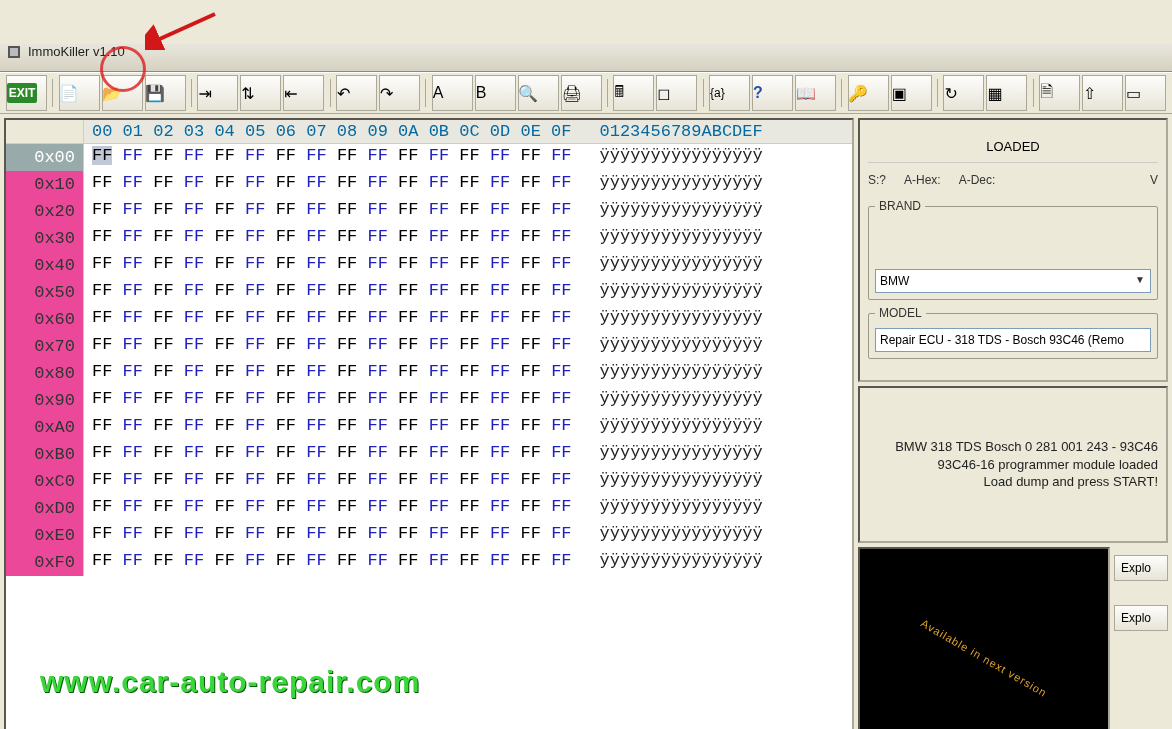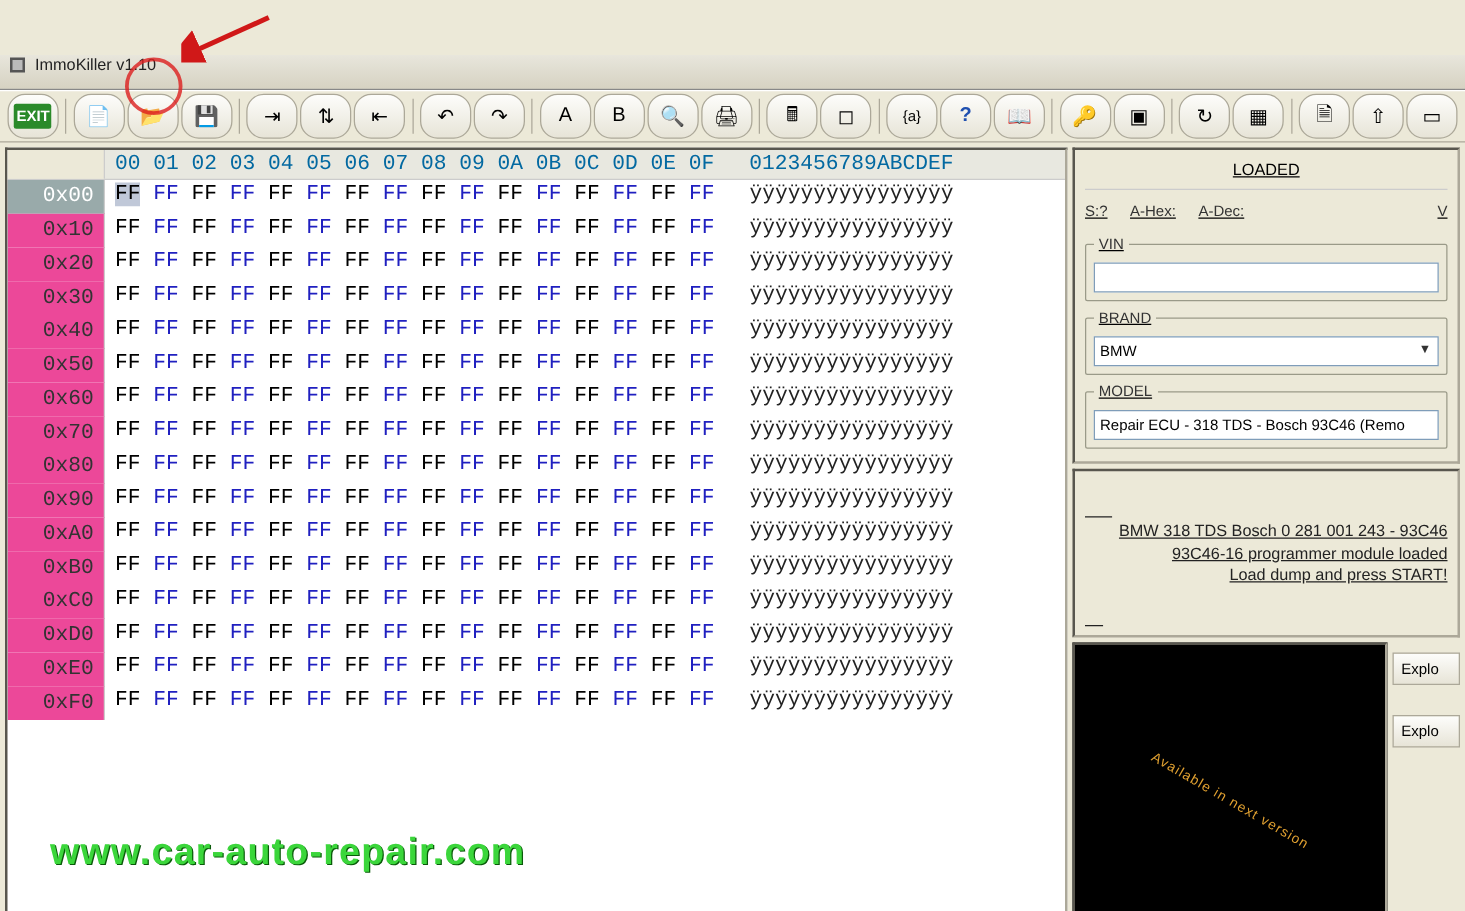--- a/index.html
+++ b/index.html
@@ -35,22 +35,22 @@
     display: flex;
     align-items: center;
     padding: 2px 6px;
     gap: 2px;
     position:relative;
   }
   .tb-btn {
     width: 52px; height: 36px;
     border: 1px solid #aca899;
     background: linear-gradient(to bottom, #fdfdfb, #e7e4d7);
-    display: flex; align-items: center; justify-content: center;
-    border-radius: 14px;
+    display: flex; align-items: center; 
+    border-radius: 0;
     font-size: 16px;
     cursor: pointer;
     position:relative;
   }
   .tb-sep {
     width: 10px; height: 36px;
     display:flex; align-items:center; justify-content:center;
   }
   .tb-sep::before {
     content:''; width:1px; height:28px; background:#aca899;
@@ -137,22 +137,21 @@
   .b-sel { background:#c0c8d8; }
   .side {
     width: 310px;
     display:flex;
     flex-direction:column;
     gap:4px;
   }
   .panel {
     background:#ece9d8;
     border:2px inset #aca899;
-    padding:4px 8px;
-    text-decoration:underline;
+    padding:15px 8px;
   }
   .loaded-hdr {
     text-align:center;
     font-size:13px;
     padding:4px 0 8px 0;
     border-bottom:1px solid #ccc;
     margin-bottom:6px;
   }
   .status-row {
     display:flex; gap:18px; font-size:12px;
@@ -166,21 +165,21 @@
   }
   fieldset legend { font-size:12px; padding:0 4px; color:#333;}
   .txt-input, .sel {
     width:100%; height:24px;
     border:1px solid #7f9db9;
     background:#fff;
     font-family:Tahoma,Arial,sans-serif;
     font-size:12px;
     padding:2px 4px;
   }
-  .sel-wrap { position:relative; }
+  .sel-wrap { position:relative;margin-top:48px; }
   .sel-wrap::after {
     content:'▼'; position:absolute; right:6px; top:5px; font-size:10px; color:#333;
     pointer-events:none;
   }
   .log-panel {
     flex:0 0 auto;
     min-height:120px;
     font-size:13px;
     line-height:1.35;
     color:#222;
@@ -442,24 +441,20 @@
   <div class="side">
     <div class="panel">
       <div class="loaded-hdr">LOADED</div>
       <div class="status-row">
         <span>S:?</span>
         <span>A-Hex:</span>
         <span>A-Dec:</span>
         <span style="margin-left:auto;">V</span>
       </div>
       <fieldset>
-        <legend>VIN</legend>
-        <input class="txt-input" value="" style="">
-      </fieldset>
-      <fieldset>
         <legend>BRAND</legend>
         <div class="sel-wrap">
           <input class="sel" readonly="" value="BMW" style="">
         </div>
       </fieldset>
       <fieldset>
         <legend>MODEL</legend>
         <input class="txt-input" readonly="" value="Repair ECU - 318 TDS - Bosch 93C46 (Remo" style="">
       </fieldset>
     </div>

